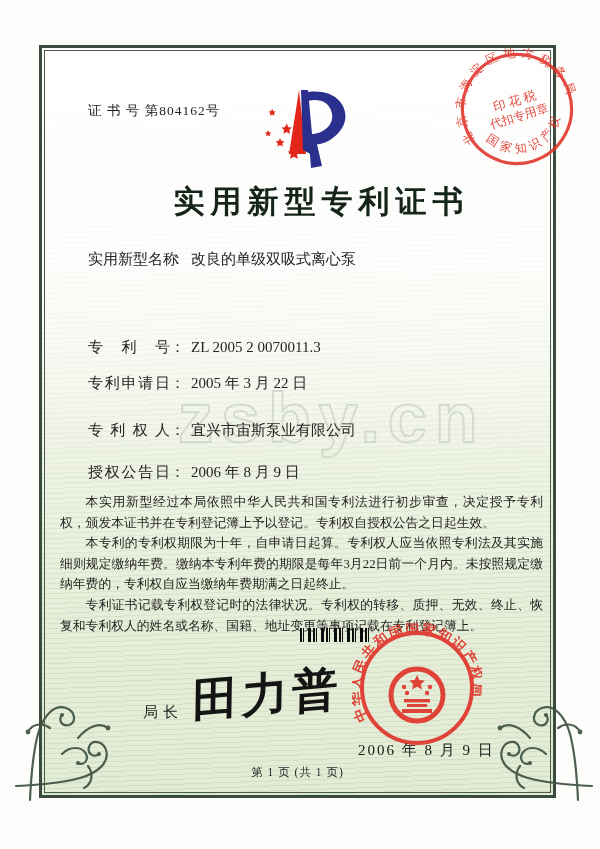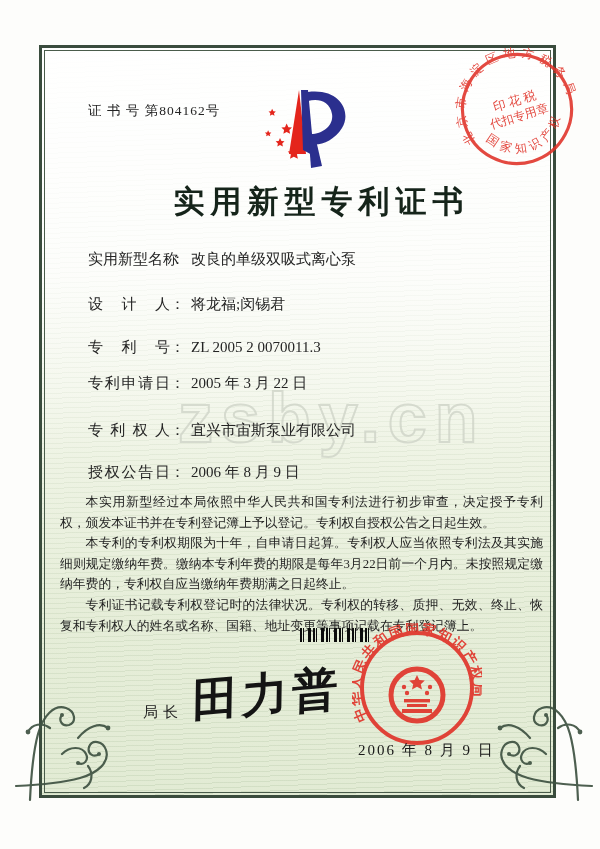--- a/index.html
+++ b/index.html
@@ -105,23 +105,20 @@
     <text x="62" y="73" font-size="11.5" fill="#e03127" text-anchor="middle">代扣专用章</text>
     <text font-size="11.5" fill="#e03127" letter-spacing="4">
       <textPath href="#taxBottom" startOffset="8">国家知识产权局</textPath>
     </text>
   </svg>
 
   <div class="abs z1" id="title">实用新型专利证书</div>
 
   <div class="abs z1 field" style="top:250px">
     <span class="flabel">实用新型名称</span><span>：</span><span class="fvalue">改良的单级双吸式离心泵</span>
-  </div>
-  <div class="abs z1 field" style="top:295px">
-    <span class="flabel">设 计 人</span><span>：</span><span class="fvalue">将龙福;闵锡君</span>
   </div>
   <div class="abs z1 field" style="top:338px">
     <span class="flabel">专 利 号</span><span>：</span><span class="fvalue">ZL 2005 2 0070011.3</span>
   </div>
   <div class="abs z1 field" style="top:374px">
     <span class="flabel">专利申请日</span><span>：</span><span class="fvalue">2005 年 3 月 22 日</span>
   </div>
   <div class="abs z1 field" style="top:421px">
     <span class="flabel">专 利 权 人</span><span>：</span><span class="fvalue">宜兴市宙斯泵业有限公司</span>
   </div>
@@ -156,20 +153,21 @@
       <circle cx="55" cy="70" r="2.2"></circle>
         <circle cx="75" cy="70" r="2.2"></circle>
       <rect x="52" y="76" width="26" height="3.4"></rect>
       <rect x="55" y="81" width="20" height="3"></rect>
       <rect x="50" y="86" width="30" height="4"></rect>
     </g>
   </svg>
 
   <div class="abs z1" id="issue-date">2006 年 8 月 9 日</div>
 
+  <div class="abs z1" id="page-no">第 1 页 (共 1 页)</div>
 
   <svg class="abs z1 corner" id="corner-br" viewBox="0 0 108 108">
     <g fill="none" stroke="#3f5242" stroke-width="2.2" stroke-linecap="round">
       <path d="M106,92 Q64,90 42,84 C24,79 12,68 16,56 C19,47 30,45 33,53 C35,60 28,64 23,60"></path>
       <path d="M92,106 Q90,62 84,40 C79,22 68,10 56,14 C47,17 45,28 53,31 C60,33 64,26 60,21"></path>
       <path d="M44,44 C34,32 22,28 14,34"></path>
       <path d="M34,72 C28,80 30,90 38,94"></path>
       <path d="M72,34 C80,28 90,30 94,38"></path>
       <path d="M60,60 C52,52 40,52 36,60 C33,66 38,72 44,69"></path>
     </g>

